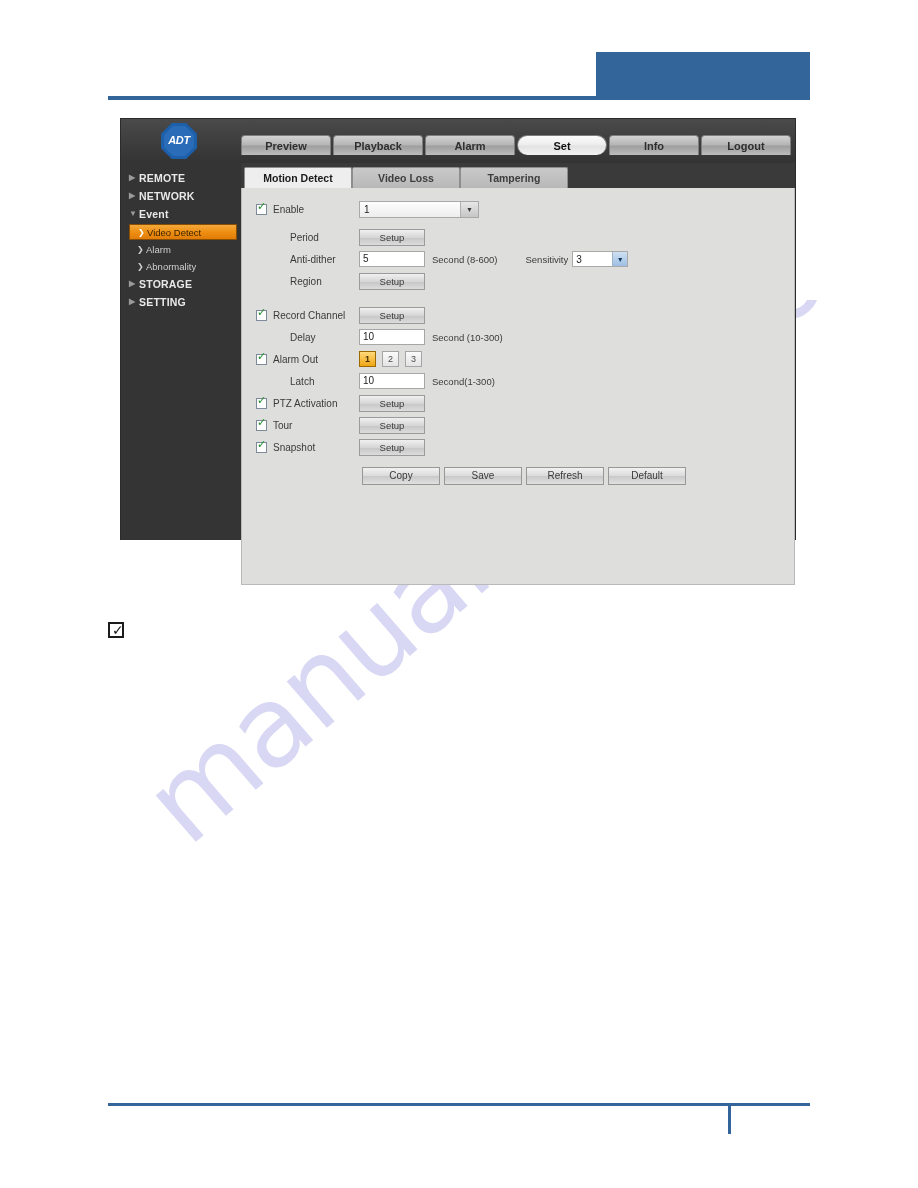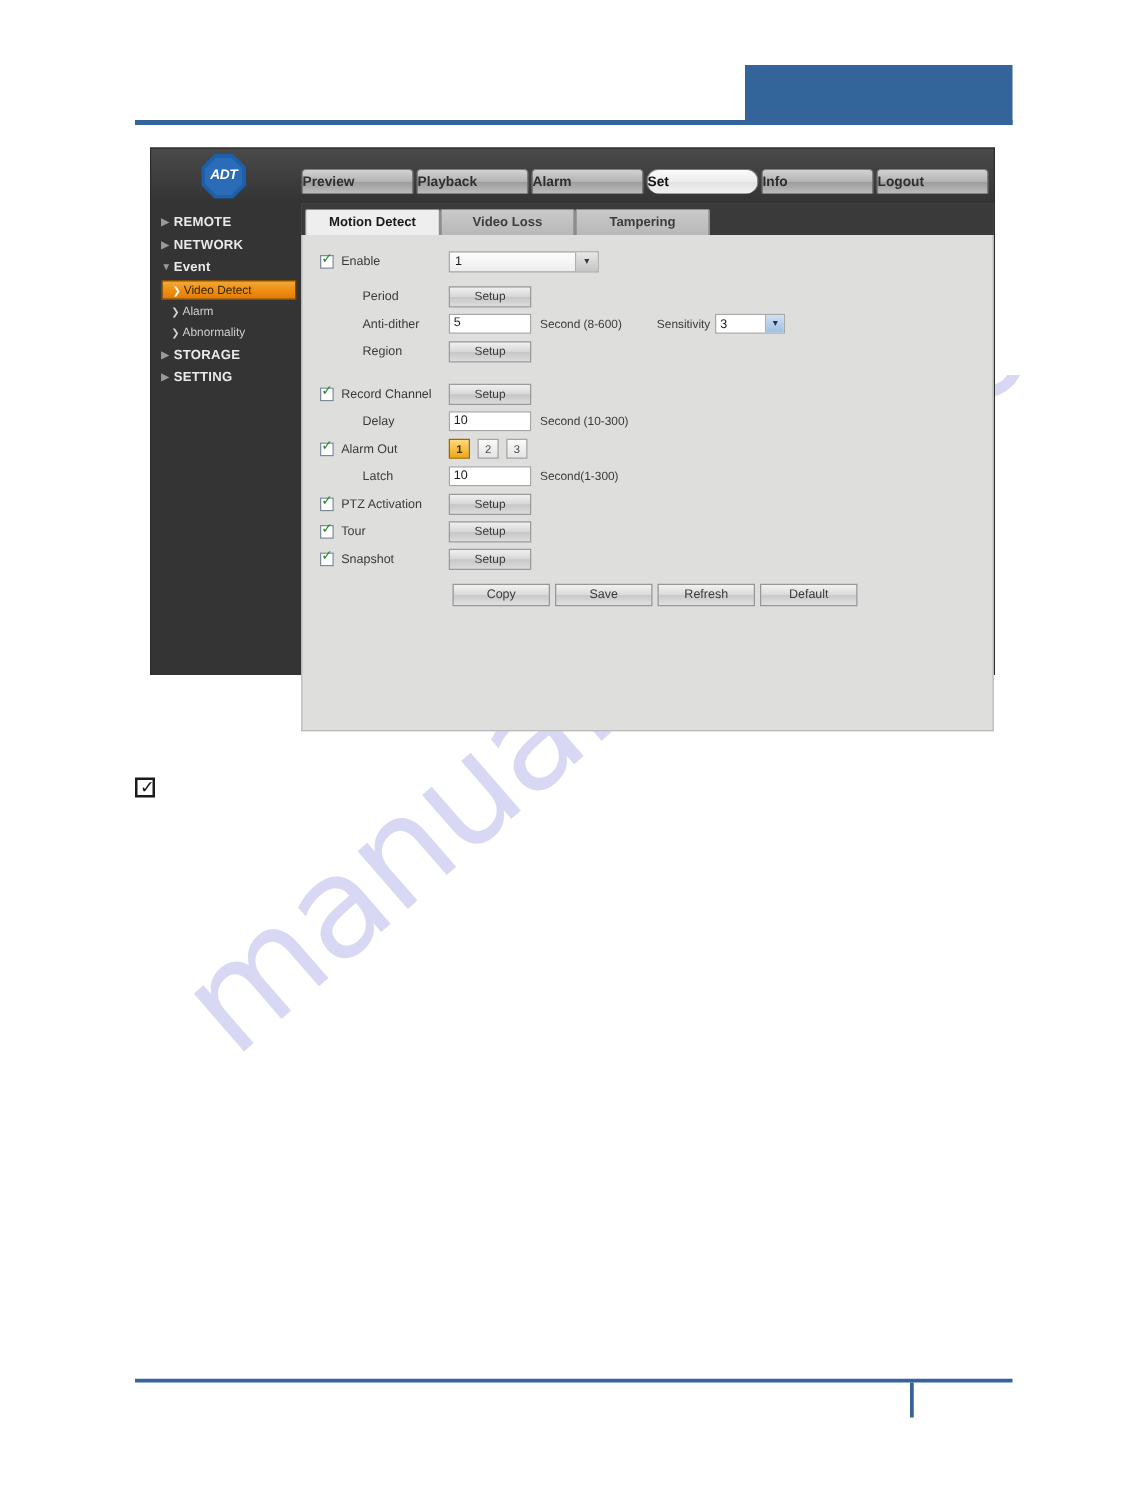--- a/index.html
+++ b/index.html
@@ -152,21 +152,21 @@
     position: absolute;
     left: 120px;
     top: 16px;
     display: flex;
     gap: 2px;
   }
   .mtab {
     width: 90px;
     height: 20px;
     line-height: 20px;
-    text-align: left;
+    text-align: center;
     font-size: 11px;
     font-weight: bold;
     color: #2f2f2f;
     background: linear-gradient(to bottom, #d2d2d2 0%, #b4b4b4 48%, #9d9d9d 52%, #bdbdbd 100%);
     border: 1px solid #7d7d7d;
     border-bottom: none;
     border-radius: 4px 4px 0 0;
     box-sizing: border-box;
     cursor: pointer;
   }
@@ -223,21 +223,21 @@
   .nav-sub.sel {
     background: linear-gradient(to bottom, #f3a93c 0%, #ef8f12 50%, #e07c08 100%);
     border: 1px solid #8a4e00;
     color: #3a2400;
     font-weight: normal;
   }
   .nav-sub.sel .arw { color: #ffffff; }
 
   .content {
     flex: 1;
-    background: #ef4444;
+    background: #22c55e;
     padding: 0;
     position: relative;
   }
 
   
   .subtabs {
     display: flex;
     height: 21px;
     padding-left: 3px;
     padding-top: 4px;

